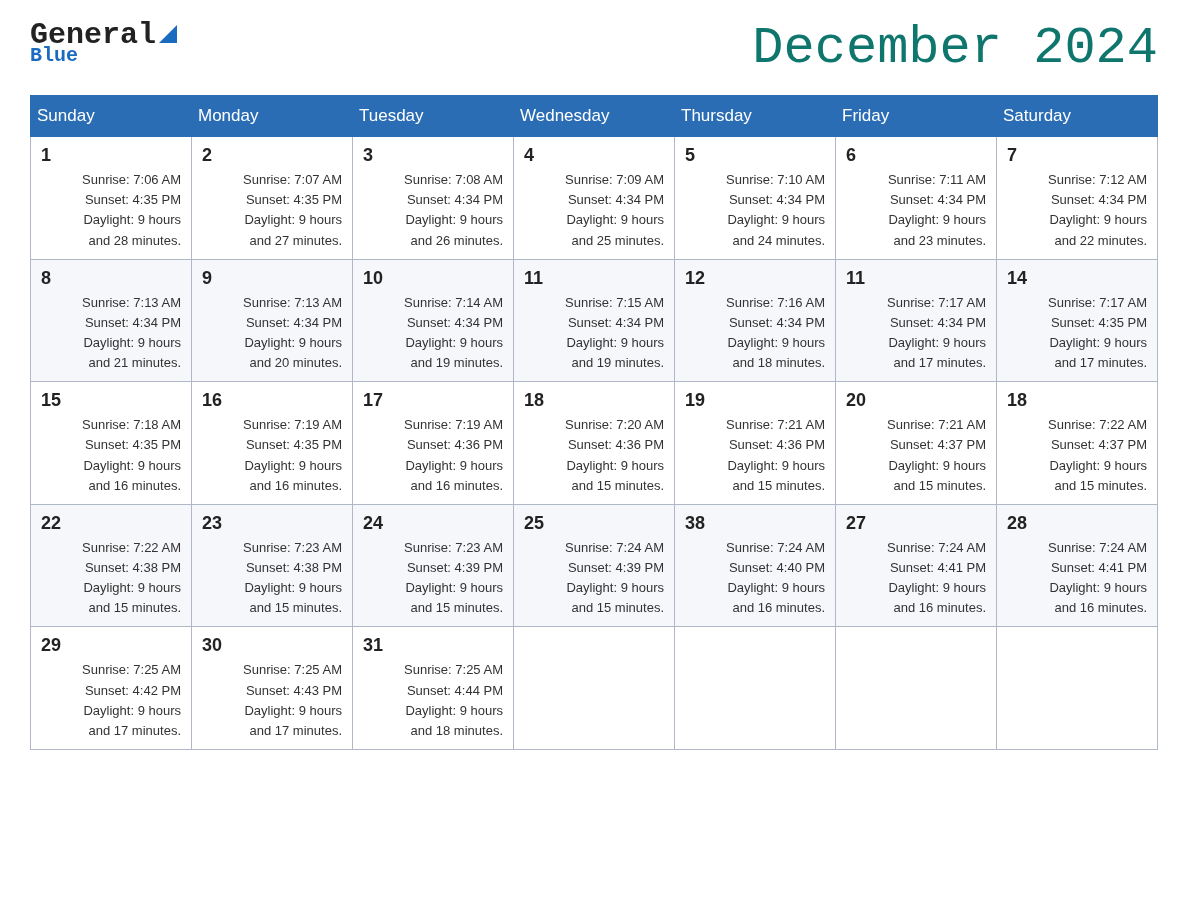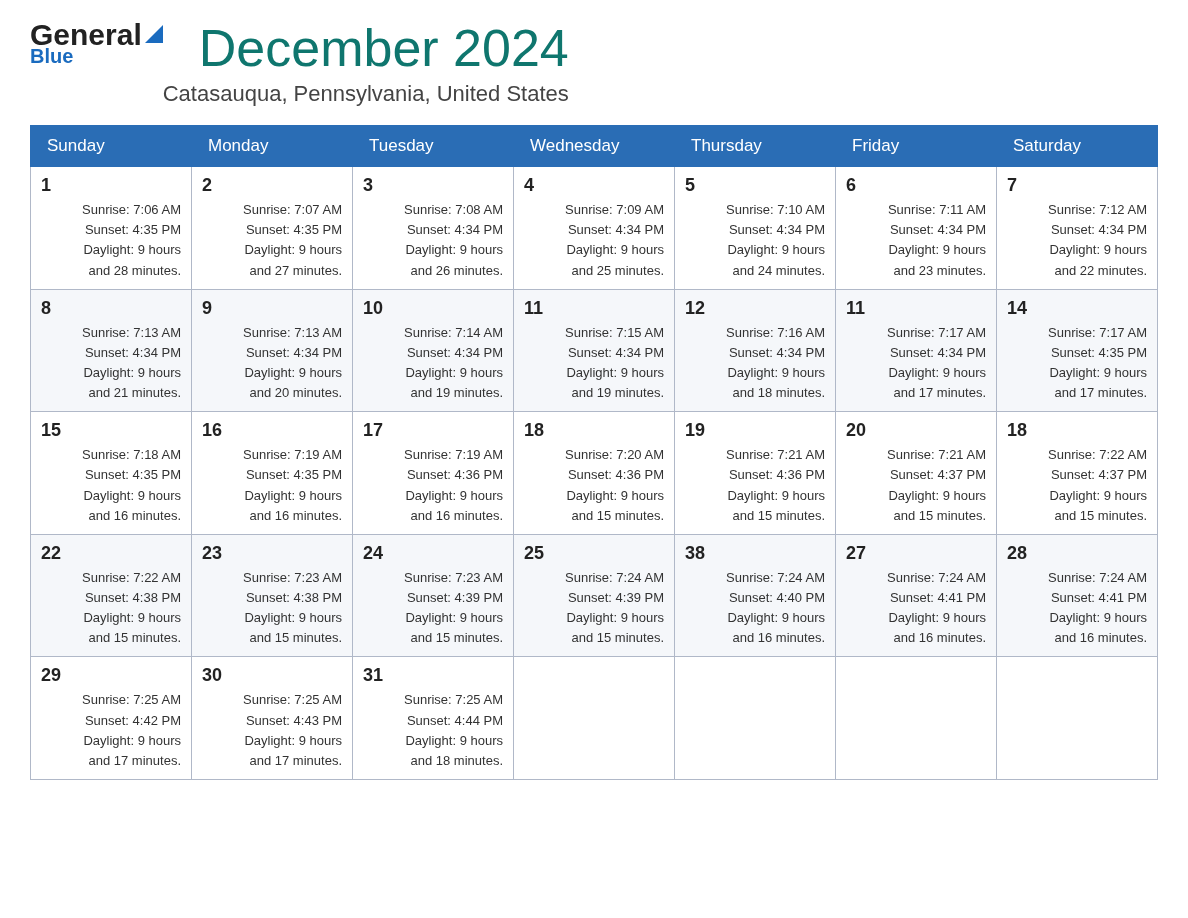--- a/index.html
+++ b/index.html
@@ -6,23 +6,24 @@
     body {
       font-family: Arial, sans-serif;
       background: #fff;
       color: #222;
       width: 1188px;
       min-height: 918px;
       padding: 20px 30px 30px 30px;
     }
     .header-area {
       display: flex;
-      justify-content: flex-start;
+      justify-content: space-between;
       align-items: flex-start;
       margin-bottom: 18px;
+      font-family: Liberation Mono, monospace;
     }
     .title-area {
       text-align: right;
     }
     .month-title {
       font-size: 52px;
       font-weight: normal;
       color: #0f766e;
       line-height: 1.1;
     }
@@ -33,21 +34,21 @@
       margin-top: 4px;
     }
     .calendar-table {
       width: 100%;
       border-collapse: collapse;
       margin-top: 6px;
     }
     .calendar-table th {
       background-color: #2a6db5;
       color: #fff;
-      padding: 10px 16px;
+      padding: 10px 6px;
       text-align: left;
       font-size: 17px;
       font-weight: normal;
       border: 1px solid #2a6db5;
     }
     .calendar-table td {
       border: 1px solid #b0b8c8;
       vertical-align: top;
       padding: 8px 10px;
       width: calc(100% / 7);
@@ -112,21 +113,20 @@
 <div class="header-area">
   <div class="logo-wrapper">
     <div class="logo-line1">
       <span class="logo-gen">General</span>
       <span class="logo-arrow"></span>
     </div>
     <div class="logo-line2">Blue</div>
   </div>
   <div class="title-area">
     <div class="month-title">December 2024</div>
-    <div class="location-title">Catasauqua, Pennsylvania, United States</div>
   </div>
 </div>
 
 <table class="calendar-table">
   <thead>
     <tr>
     <th>Sunday</th>
         <th>Monday</th>
         <th>Tuesday</th>
         <th>Wednesday</th>

